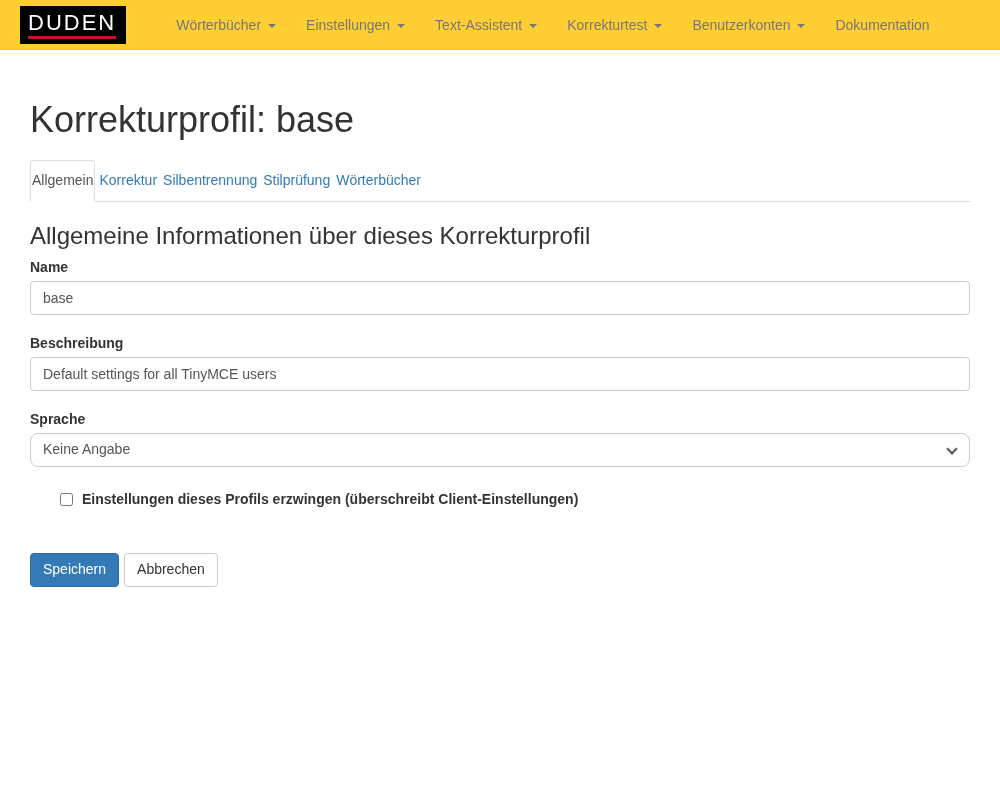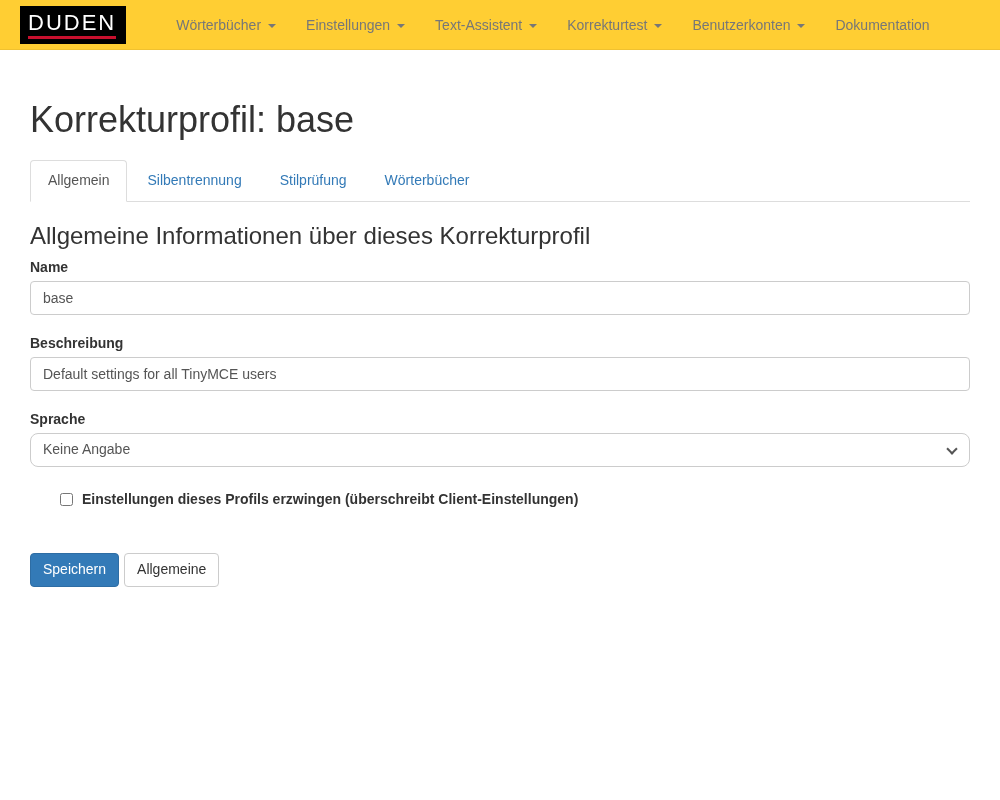--- a/index.html
+++ b/index.html
@@ -84,21 +84,21 @@
 
   
   .nav-tabs {
     display: flex;
     list-style: none;
     margin: 0;
     padding: 0;
     border-bottom: 1px solid #dddddd;
   }
   .tab {
-    padding: 10px 17px;
+    padding: 10px 1px;
     margin-right: 2px;
     margin-bottom: -1px;
     line-height: 1.42857;
     border: 1px solid transparent;
     border-radius: 4px 4px 0 0;
     color: #337AB7;
     cursor: pointer;
   }
   .tab.active {
     color: #555555;
@@ -234,20 +234,21 @@
     </div>
   </div>
 </nav>
 
 <div class="container">
 
   <h1 class="page-title">Korrekturprofil: base</h1>
 
   <ul class="nav-tabs">
     <li class="tab active">Allgemein</li>
+    <li class="tab">Korrektur</li>
     <li class="tab">Silbentrennung</li>
     <li class="tab">Stilprüfung</li>
     <li class="tab">Wörterbücher</li>
   </ul>
 
   <h2 class="section-heading">Allgemeine Informationen über dieses Korrekturprofil</h2>
 
   <form>
 
     <div class="form-group">
@@ -270,17 +271,17 @@
       </div>
     </div>
 
     <label class="checkbox-row">
       <input type="checkbox" style="">
       <span>Einstellungen dieses Profils erzwingen (überschreibt Client-Einstellungen)</span>
     </label>
 
     <div class="btn-row">
       <button type="button" class="btn btn-primary">Speichern</button>
-      <button type="button" class="btn btn-default">Allgemeine</button>
+      <button type="button" class="btn btn-default">Abbrechen</button>
     </div>
 
   </form>
 </div>
 
 </body></html>

